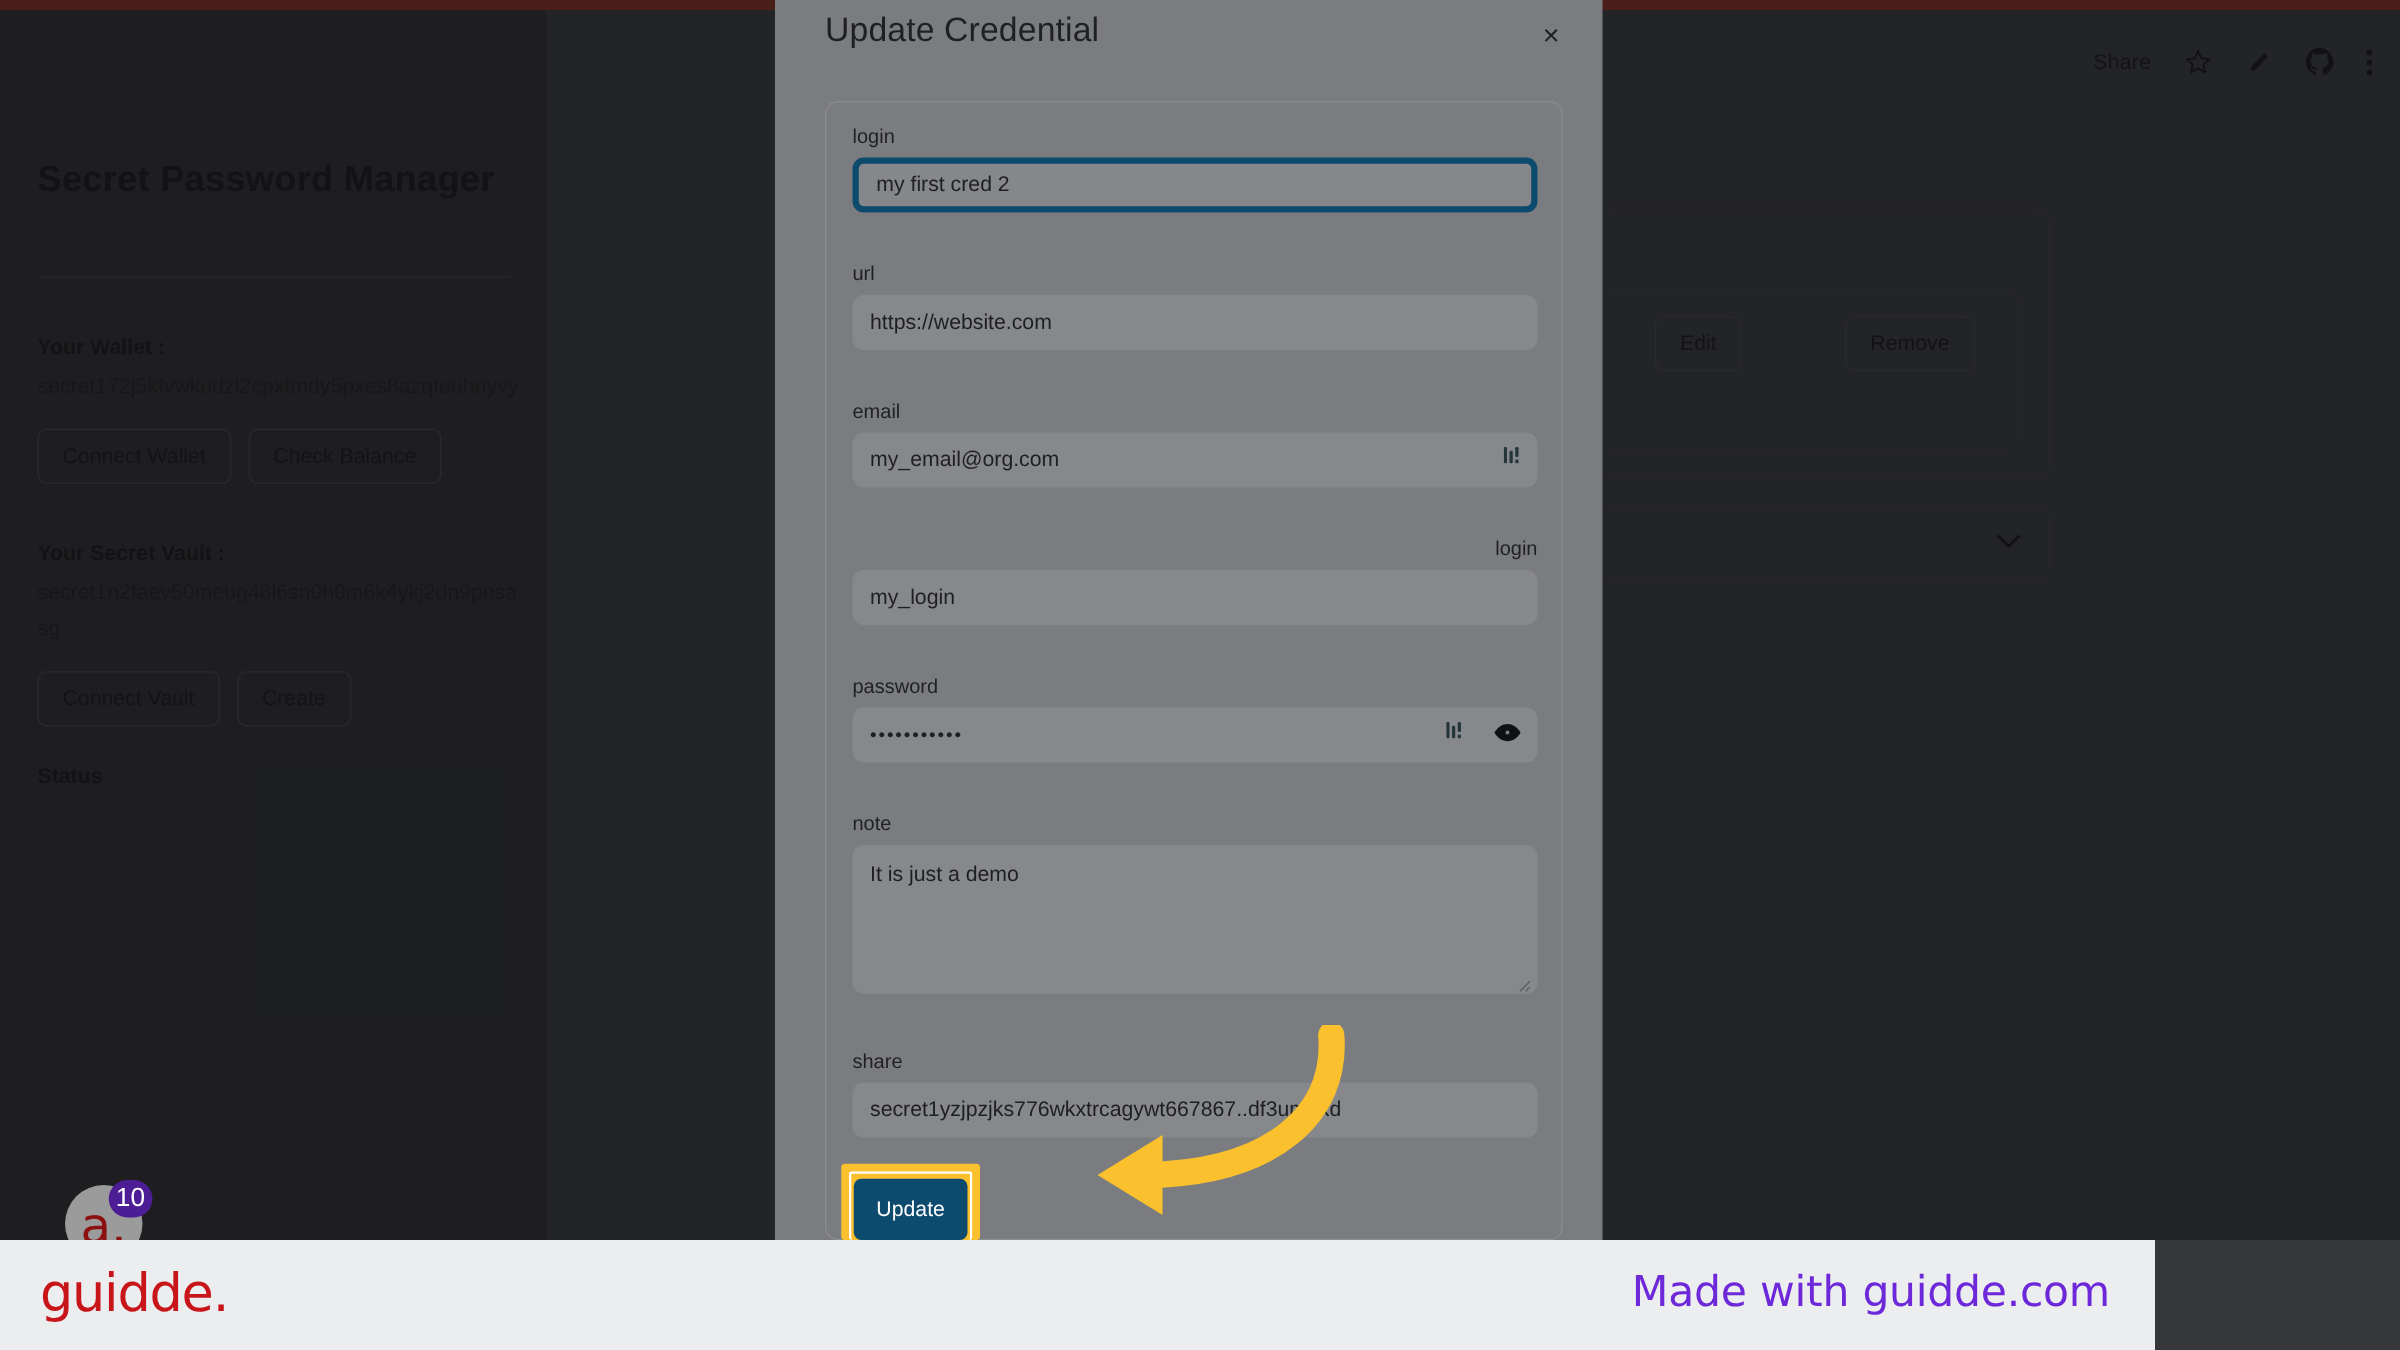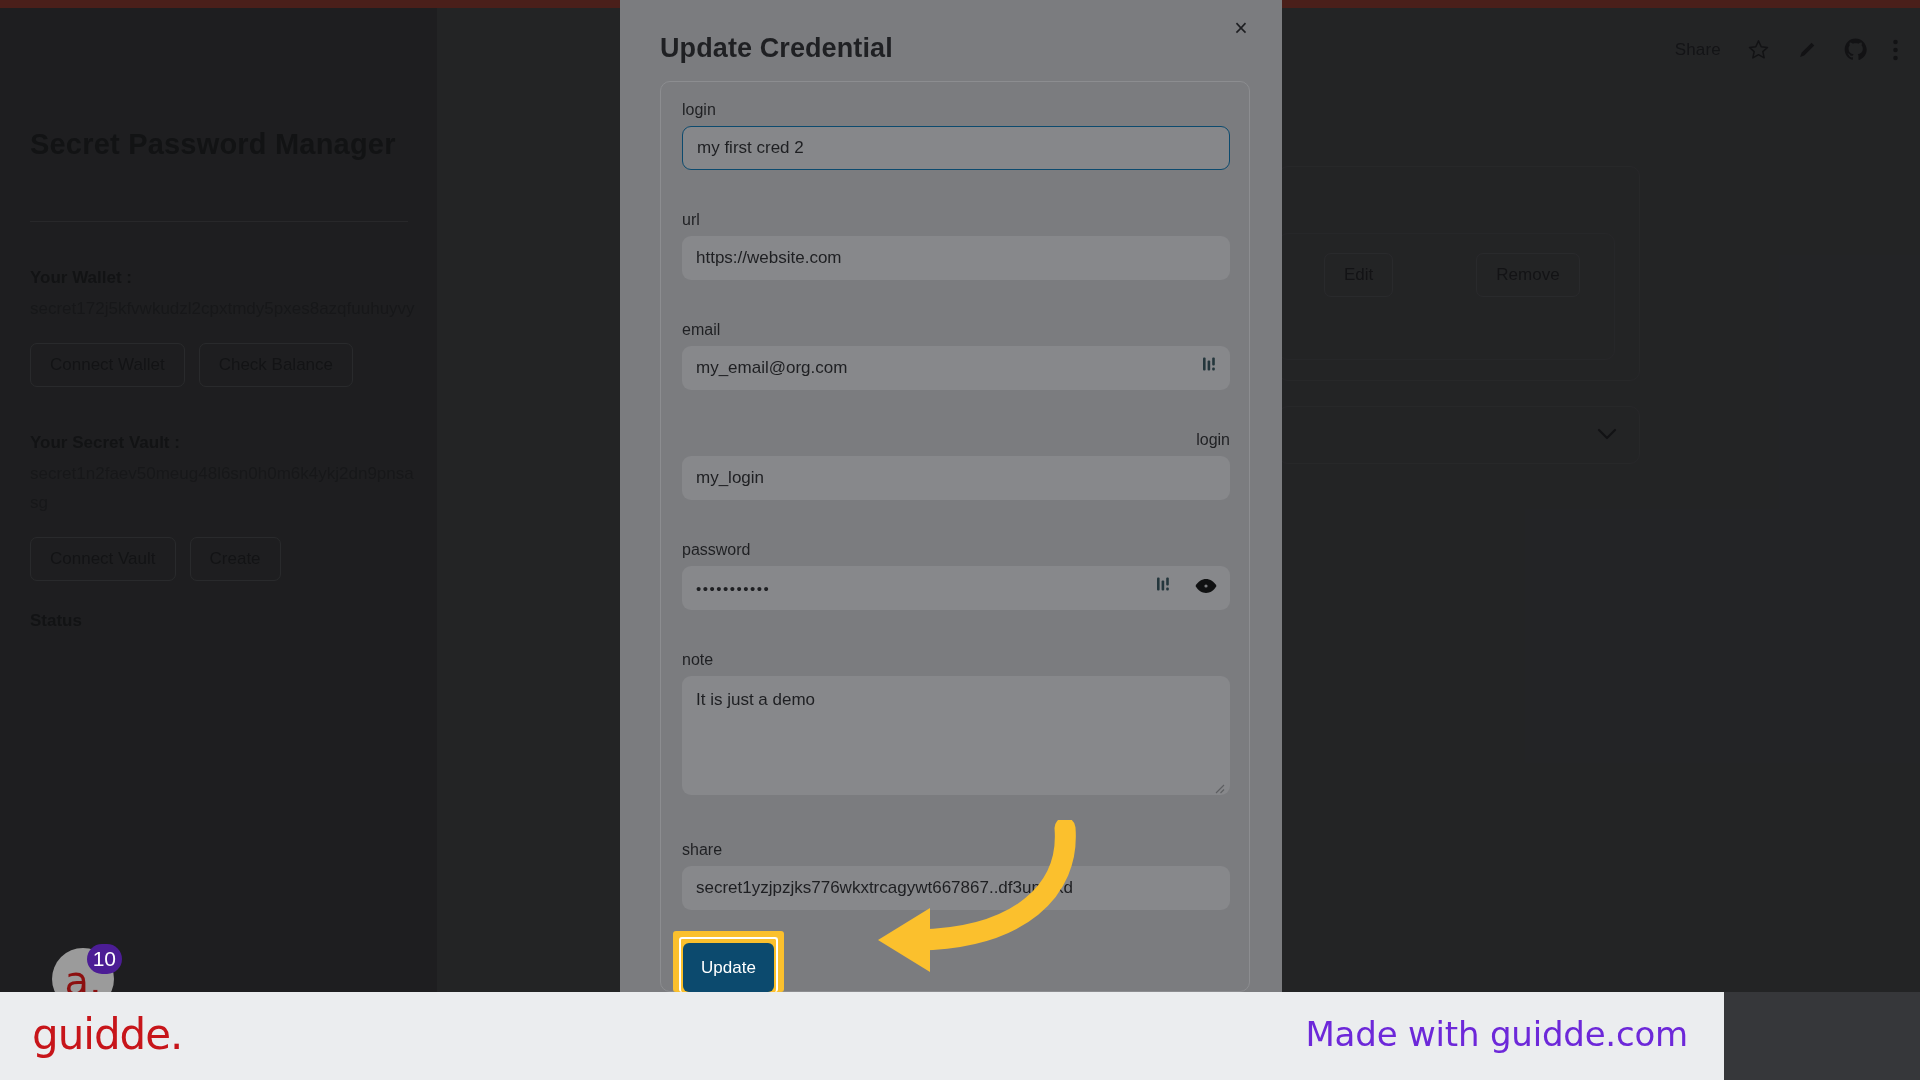--- a/index.html
+++ b/index.html
@@ -88,21 +88,21 @@
   .scrim {
     position: absolute; top: 8px; left: 0; width: 1920px; height: 984px;
     background: rgba(0,0,0,0.42);
   }
   .modal {
     position: absolute; top: 0px; left: 620px; width: 662px; height: 992px;
     background: #7b7c7f;
   }
   .modal-title {
     position: absolute; left: 40px; top: 9px;
-    font-size: 27px; font-weight: bold; color: #1f2023; letter-spacing: .1px; margin-top: 24px;
+    font-size: 27px; font-weight: normal; color: #1f2023; letter-spacing: .1px;
   }
   .modal-close {
     position: absolute; right: 27px; top: 14px;
     width: 28px; height: 28px; display: flex; align-items: center;
     justify-content: center; background: transparent; border: none;
     color: #1d1e21; font-size: 23px; line-height: 1; cursor: pointer;
     font-family: inherit;
   }
   .form-card {
     position: absolute; left: 40px; top: 81px; width: 590px; height: 911px;
@@ -111,21 +111,21 @@
   .field { position: absolute; left: 21px; width: 548px; }
   .field-label {
     font-size: 16px; color: #1f2023; display: block; margin-bottom: 7px;
   }
   .field-input {
     width: 548px; height: 44px; background: #87888b; border: none;
     border-radius: 9px; padding: 0 14px; font-size: 17px; color: #1e1f22;
     font-family: inherit; display: flex; align-items: center;
     position: relative;
   }
-  .field-input.focused { border: 1px solid #0c4a6e; background: #86878a; text-align: right; }
+  .field-input.focused { border: 5px solid #0c4a6e; background: #86878a; text-align: right; }
   .field-icons {
     position: absolute; right: 12px; top: 50%; transform: translateY(-50%);
     display: flex; align-items: center; gap: 22px;
   }
   .dots { letter-spacing: 1.5px; font-size: 15px; color: #1e1f22; }
   .note-box {
     width: 548px; height: 119px; background: #87888b; border: none;
     border-radius: 9px; padding: 14px; font-size: 17px; color: #1e1f22;
     font-family: inherit; position: relative;
   }

